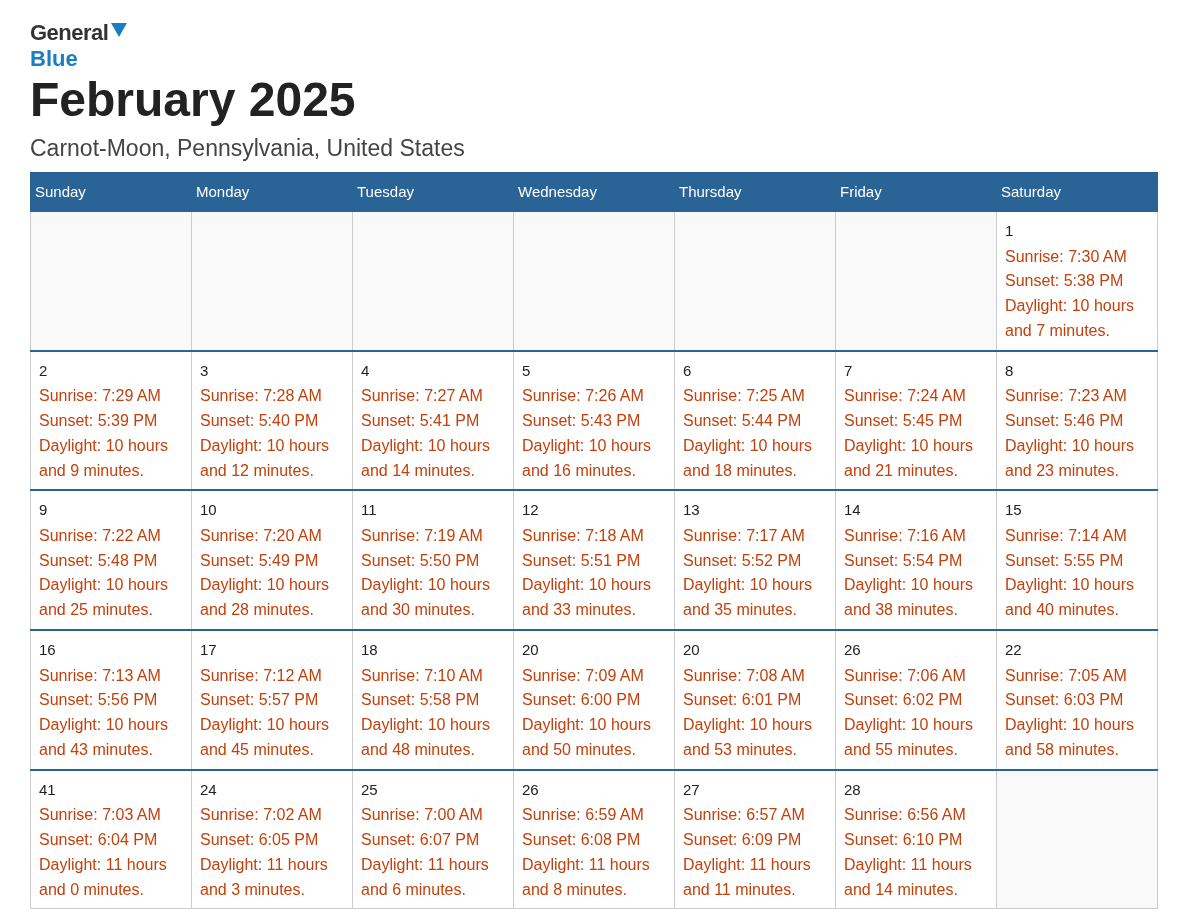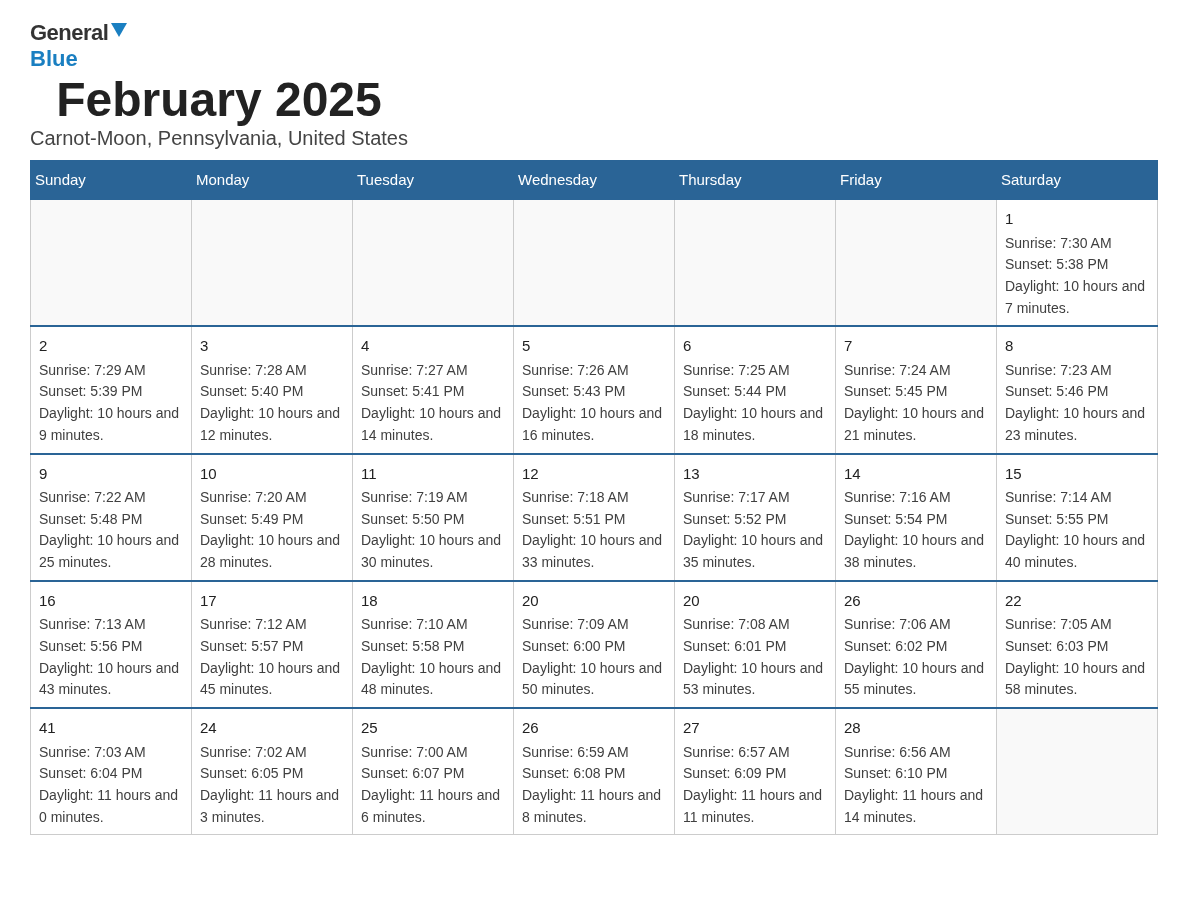--- a/index.html
+++ b/index.html
@@ -16,31 +16,31 @@
       align-items: flex-start;
       margin-bottom: 10px;
       flex-direction: column;
     }
     .logo {
       display: flex;
       flex-direction: column;
       align-items: flex-start;
     }
     .title-block {
-      text-align: center;
+      text-align: left;
     }
     .month-title {
       font-size: 48px;
       font-weight: bold;
       color: #222;
     }
     .location-title {
-      font-size: 20px;
+      font-size: 23px;
       color: #444;
-      margin-top: 0;
+      margin-top: 8px;
     }
     .calendar {
       width: 100%;
       border-collapse: collapse;
       margin-top: 10px;
     }
     .calendar thead th {
       background-color: #2a6496;
       color: #fff;
       padding: 10px 4px;
@@ -66,22 +66,22 @@
       border-top: 2px solid #2a6496;
     }
     .day-number {
       font-size: 15px;
       font-weight: normal;
       display: block;
       margin-bottom: 2px;
       color: #222;
     }
     .day-info {
-      color: #404040;
-      font-size: 14px;
+      color: #c2410c;
+      font-size: 16px;
       line-height: 1.55;
     }
     .empty-cell {
       background: #f9f9f9;
     }
     .logo-top {
       display: flex;
       align-items: center;
       gap: 0;
     }

